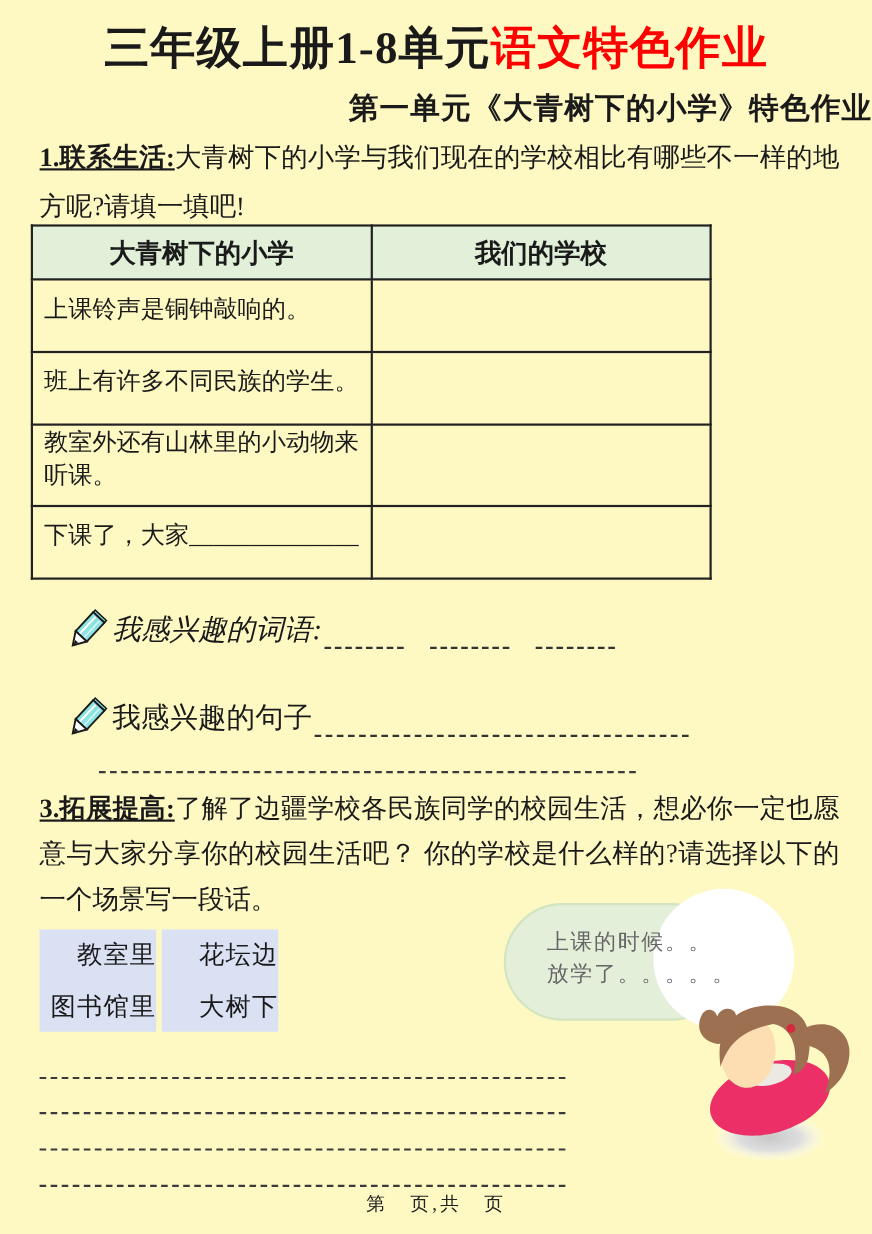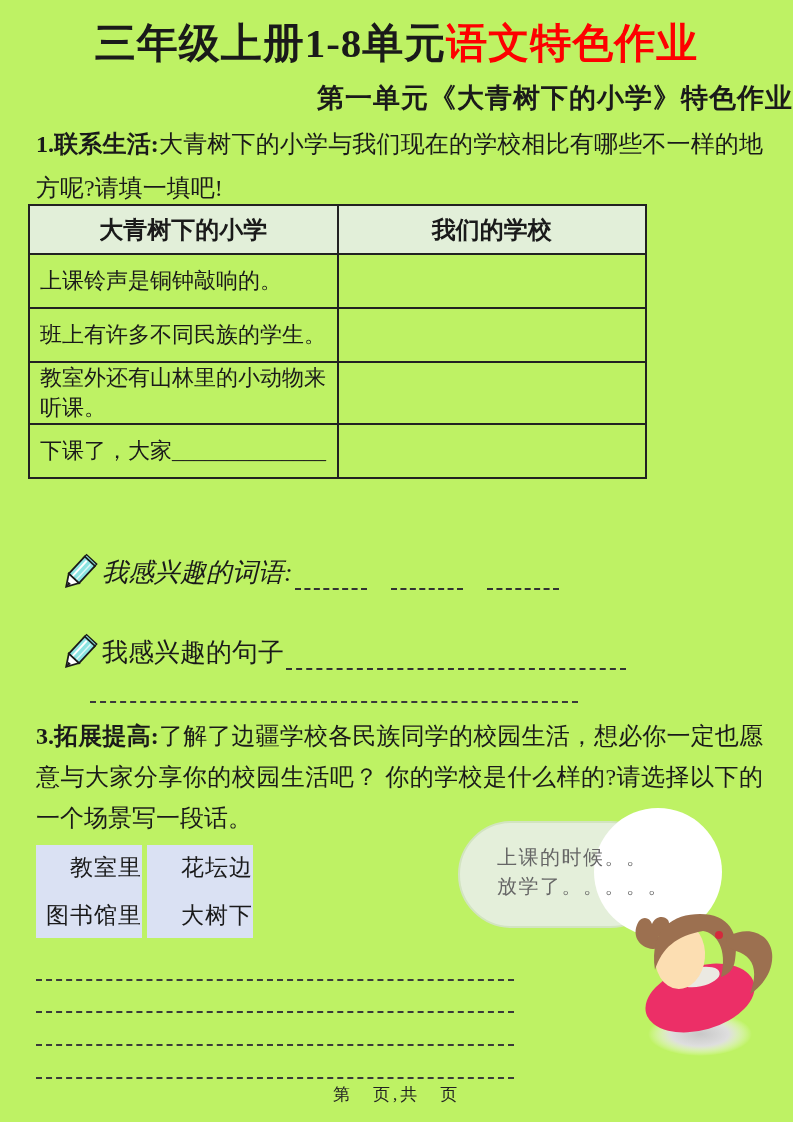--- a/index.html
+++ b/index.html
@@ -1,35 +1,35 @@
 <!DOCTYPE html>
 <html><head>
 <meta charset="utf-8">
 <style>
   html,body{margin:0;padding:0;background:#fff;}
   .page{
-    position:relative;width:793px;height:1122px;background:#bef264;
+    position:relative;width:793px;height:1122px;background:#fef9c3;
     font-family:"Liberation Serif","DejaVu Serif",serif;color:#1a1a1a;
     overflow:hidden;
   }
   .title{position:absolute;top:16px;left:0;width:100%;text-align:center;
     font-size:41px;font-weight:900;letter-spacing:1px;white-space:nowrap;}
   .title .red{color:#fe0000;}
   .subtitle{position:absolute;top:80px;left:0;width:100%;text-align:right;
     font-size:27px;font-weight:700;letter-spacing:1px;}
   .para{position:absolute;left:36px;width:727px;font-size:24px;line-height:44px;text-align:justify;}
-  .para b{font-weight:800;}
+  .para b{font-weight:800;text-decoration:underline;}
   #p1{top:122px;}
   #p2{top:474px;}
   #p3{top:716px;line-height:41px;}
 
   table.cmp{position:absolute;left:28px;top:204px;width:619px;border-collapse:collapse;table-layout:fixed;}
   table.cmp th,table.cmp td{border:2px solid #222;}
   table.cmp th{height:45px;background:#e2efd9;font-size:24px;font-weight:800;text-align:center;}
-  table.cmp td{height:52px;font-size:22px;padding:0 0 0 10px;vertical-align:middle;}
+  table.cmp td{height:52px;font-size:22px;padding:0 0 12px 10px;vertical-align:middle;}
 
   .prompt-row{position:absolute;left:58px;display:flex;align-items:flex-end;}
   #words-row{top:548px;font-style:italic;}
   #sentence-row{top:628px;}
   .prompt-label{font-size:26px;line-height:34px;margin-left:2px;white-space:nowrap;}
   .blank{display:inline-block;height:31px;border-bottom:2px dashed #333;}
   .blank.word{width:72px;margin-left:24px;}
   .blank.word.first{margin-left:2px;}
   .blank.sentence{width:340px;margin-left:2px;}
   .dash-line{position:absolute;border-top:2px dashed #3a3a3a;height:0;}

